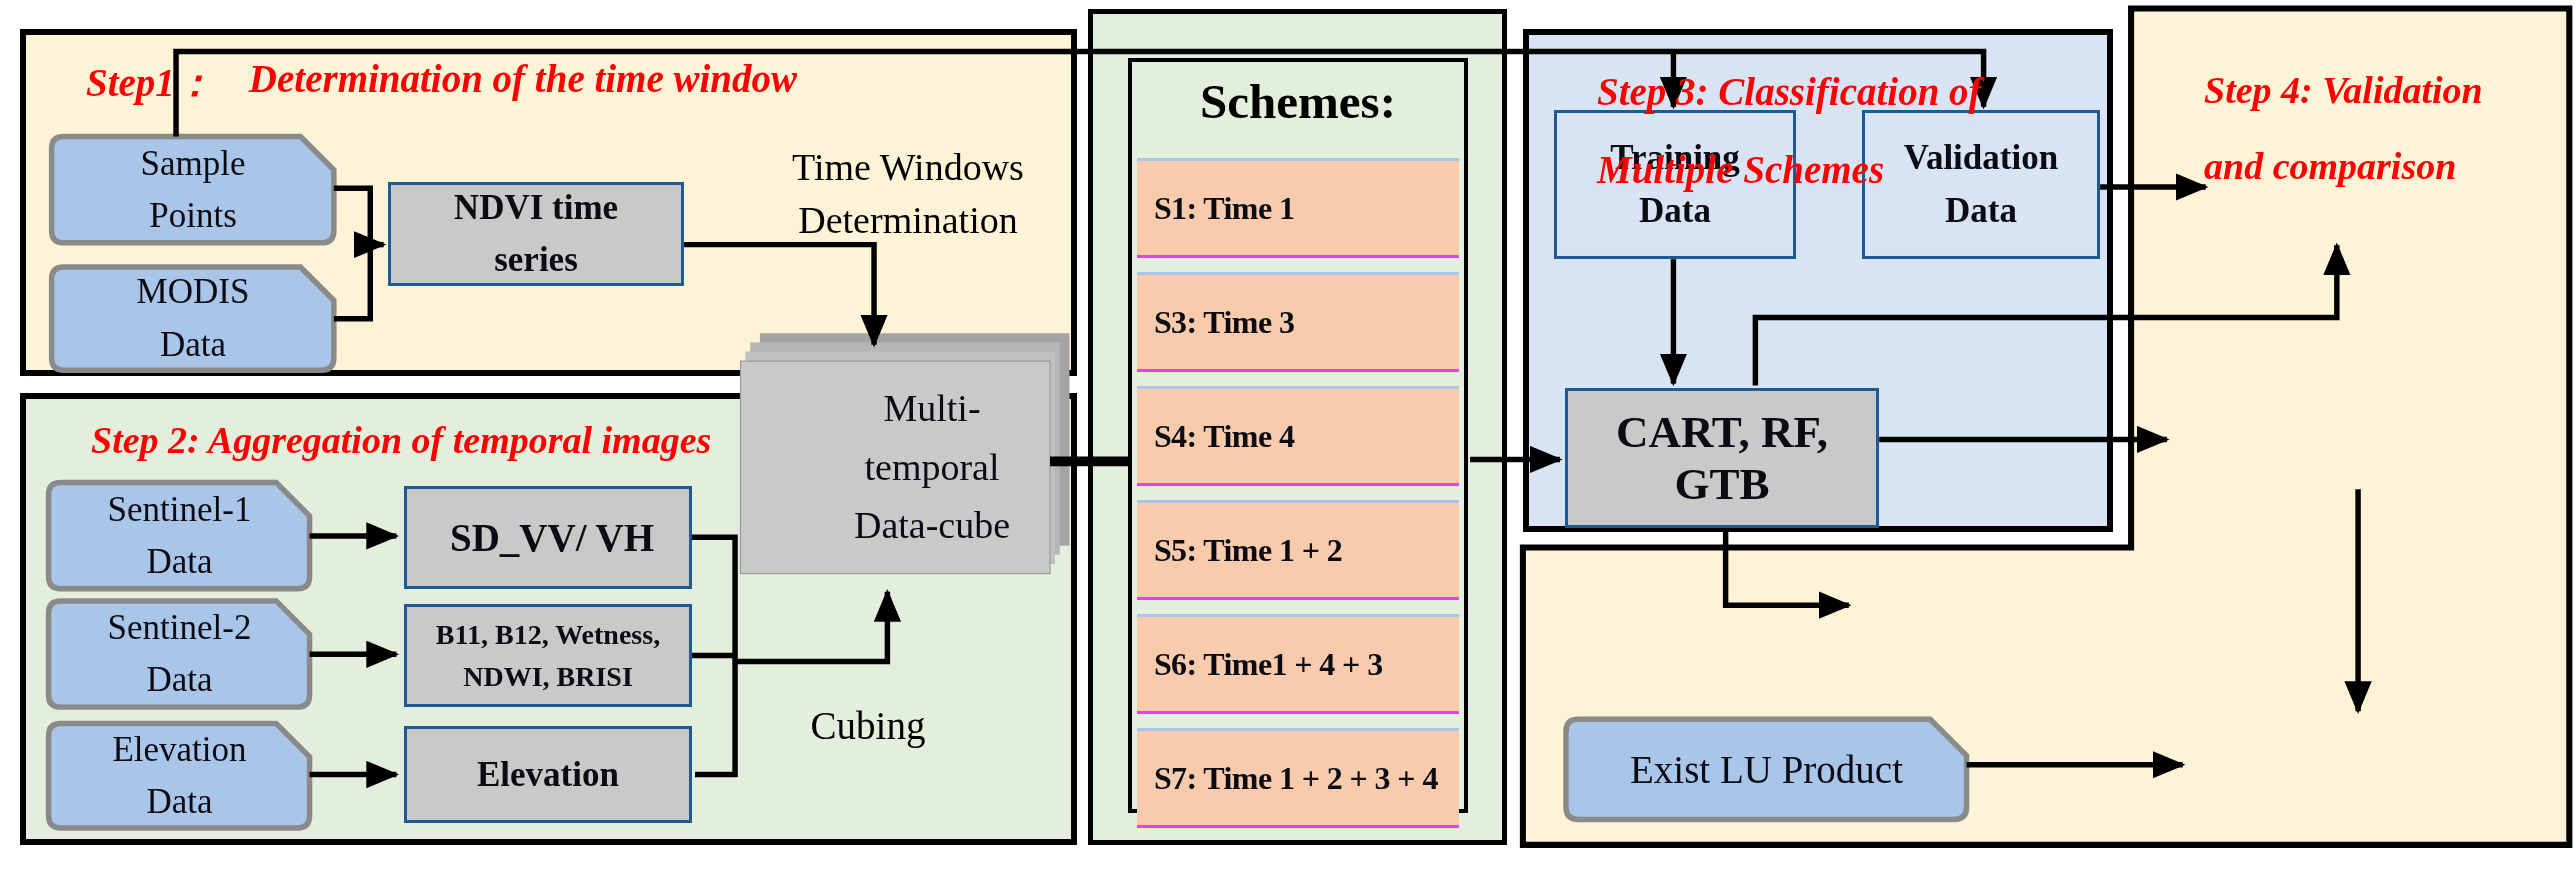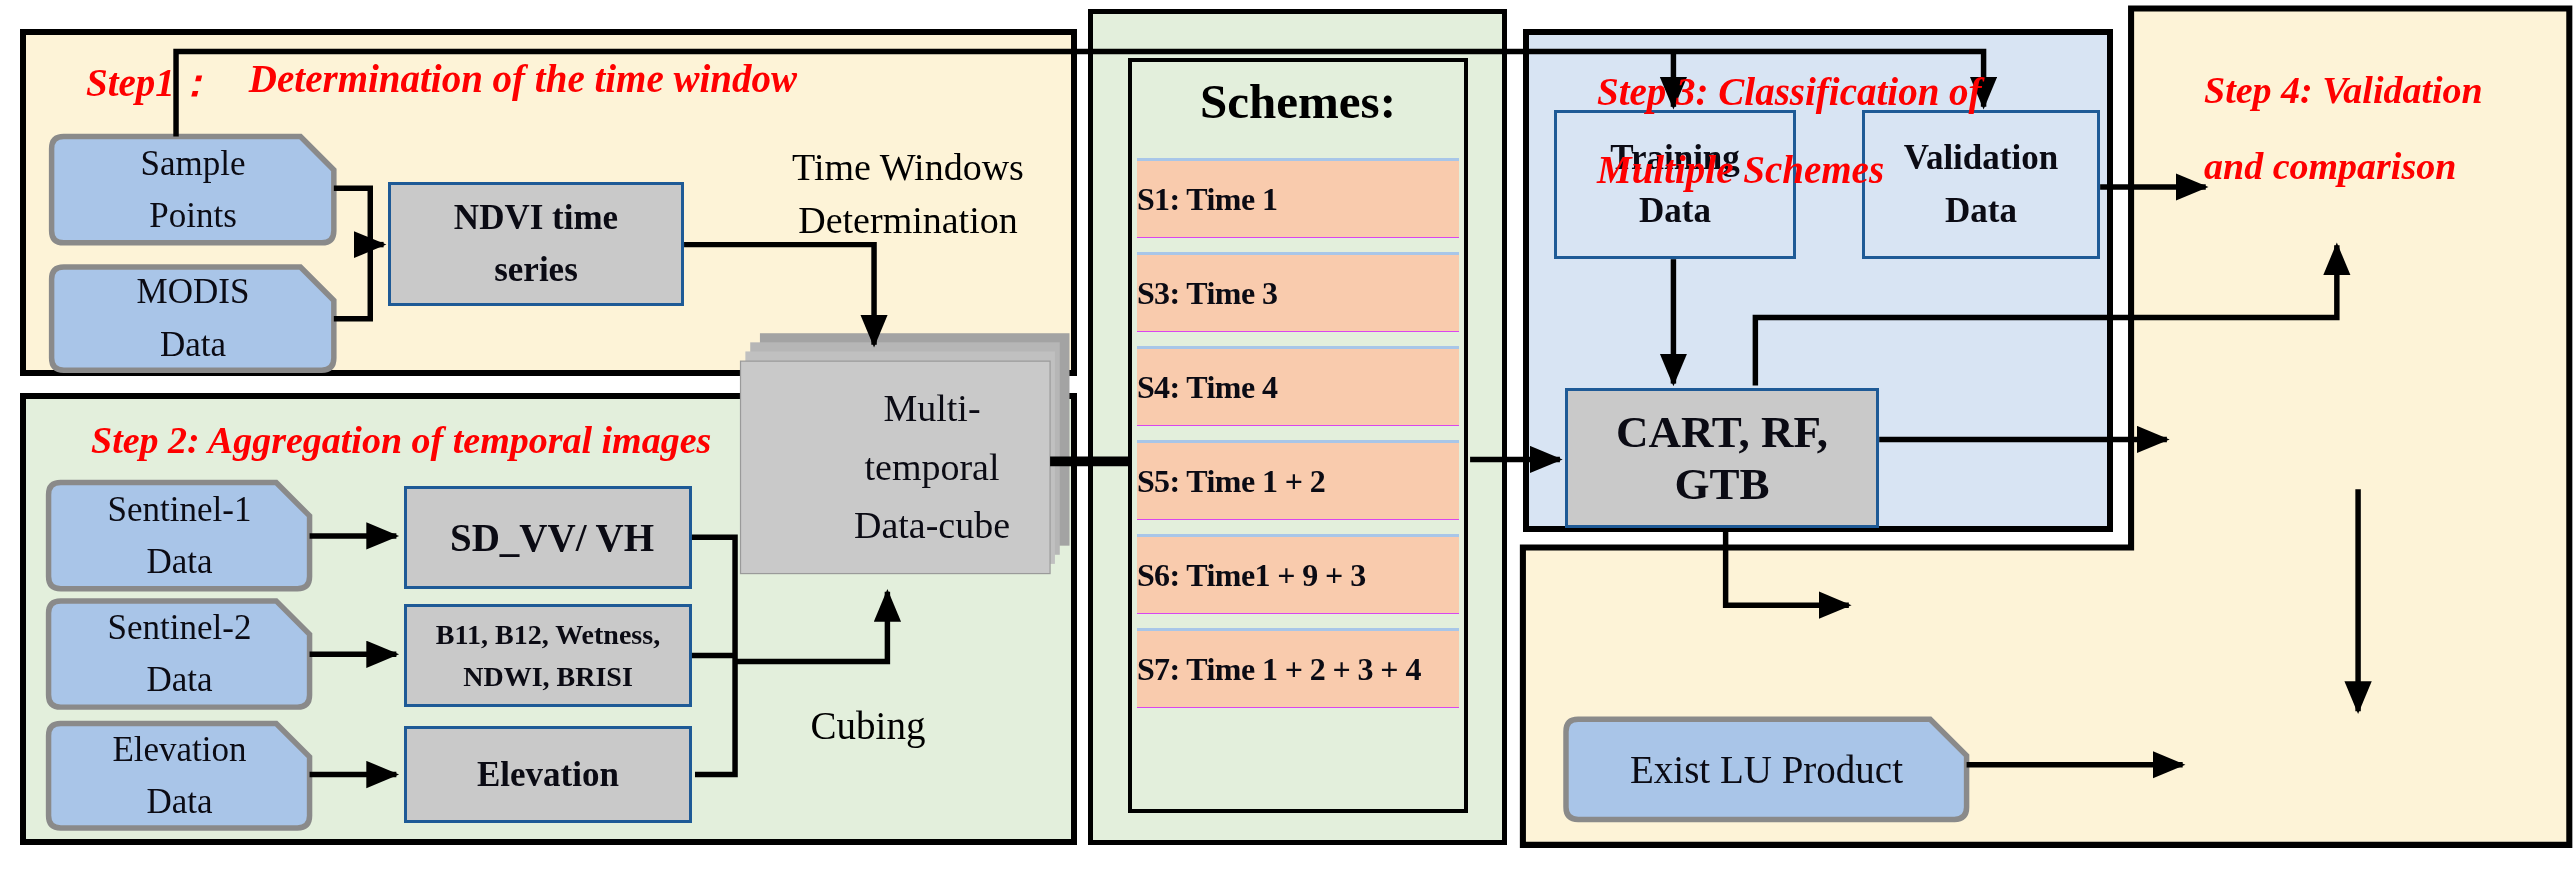--- a/index.html
+++ b/index.html
@@ -19,23 +19,23 @@
         justify-content:center;text-align:center;white-space:pre-line;color:#0b0b14;font-weight:bold;}
   .gray-node{background:#c9c9c9;border:3.6px solid #1e5a96;}
   .blue-node{background:#d8e4f3;border:3.6px solid #1e5a96;}
   .green-node{background:#d7e8cf;border:7.3px solid #000;}
   .stadium{border-radius:73px;}
   .title-red{position:absolute;z-index:4;color:#fe0000;font-weight:bold;font-style:italic;
              white-space:pre-line;margin-left:44px;}
   #schemes-title{position:absolute;left:0;right:0;top:11px;text-align:center;
                  font-weight:bold;font-size:49px;color:#000;}
   #schemes-rows{position:absolute;left:0;top:96px;width:100%;box-sizing:border-box;padding:0 4.9px;}
-  .scheme-row{box-sizing:border-box;height:80px;margin-bottom:14px;background:#f9cbad;
-              border-top:3px solid #a8c6e8;border-bottom:1px solid #d946ef;
-              display:flex;align-items:center;padding-left:0;
+  .scheme-row{box-sizing:border-box;height:100px;margin-bottom:14px;background:#f9cbad;
+              border-top:3px solid #a8c6e8;border-bottom:3px solid #d946ef;
+              display:flex;align-items:center;padding-left:17px;
               font-weight:bold;font-size:32px;letter-spacing:-0.6px;color:#0b0b14;}
 </style>
 </head>
 <body>
 
 <div class="canvas">
 
   <div class="panel" id="panel-step1"></div>
   <div class="panel" id="panel-step2"></div>
   <div class="panel" id="panel-schemes-outer"></div>
@@ -91,40 +91,40 @@
     </g>
   </svg>
 
   <div id="schemes-inner">
     <div id="schemes-title">Schemes:</div>
     <div id="schemes-rows">
         <div class="scheme-row">S1: Time 1</div>
         <div class="scheme-row">S3: Time 3</div>
         <div class="scheme-row">S4: Time 4</div>
         <div class="scheme-row">S5: Time 1 + 2</div>
-        <div class="scheme-row">S6: Time1 + 9 + 3</div>
+        <div class="scheme-row">S6: Time1 + 4 + 3</div>
         <div class="scheme-row">S7: Time 1 + 2 + 3 + 4</div>
       </div>
   </div>
 
   <div class="title-red" style="left:42px;top:56px;font-size:39px;display:flex;gap:35px;">
     <span>Step1：</span>
     <span>Determination of the time window</span>
   </div>
   <div class="title-red" style="left:47px;top:418px;font-size:38px;">Step 2: Aggregation of temporal images</div>
   <div class="title-red" style="left:1553px;top:53px;font-size:39px;line-height:2.0;width:558px;">Step 3: Classification of
 Multiple Schemes</div>
   <div class="title-red" style="left:2160px;top:52px;font-size:38px;line-height:2.0;width:395px;">Step 4: Validation
 and comparison</div>
 
   <div class="lbl" style="left:52px;top:137px;width:282px;height:106px;font-size:35px;line-height:1.5;">Sample
 Points</div>
   <div class="lbl" style="left:52px;top:267px;width:282px;height:103px;font-size:35px;line-height:1.5;">MODIS
 Data</div>
-  <div class="node gray-node" style="left:388px;top:182px;width:296px;height:124px;font-size:35px;line-height:1.5;">NDVI time
+  <div class="node gray-node" style="left:388px;top:182px;width:296px;height:104px;font-size:35px;line-height:1.5;">NDVI time
 series</div>
   <div class="lbl" style="left:753px;top:141px;width:310px;height:106px;font-size:38px;line-height:1.4;font-weight:normal;color:#000;">Time Windows
 Determination</div>
 
   <div class="lbl" style="left:49px;top:483px;width:261px;height:106px;font-size:35px;line-height:1.5;">Sentinel-1
 Data</div>
   <div class="lbl" style="left:49px;top:601px;width:261px;height:106px;font-size:35px;line-height:1.5;">Sentinel-2
 Data</div>
   <div class="lbl" style="left:49px;top:724px;width:261px;height:104px;font-size:35px;line-height:1.5;">Elevation
 Data</div>

